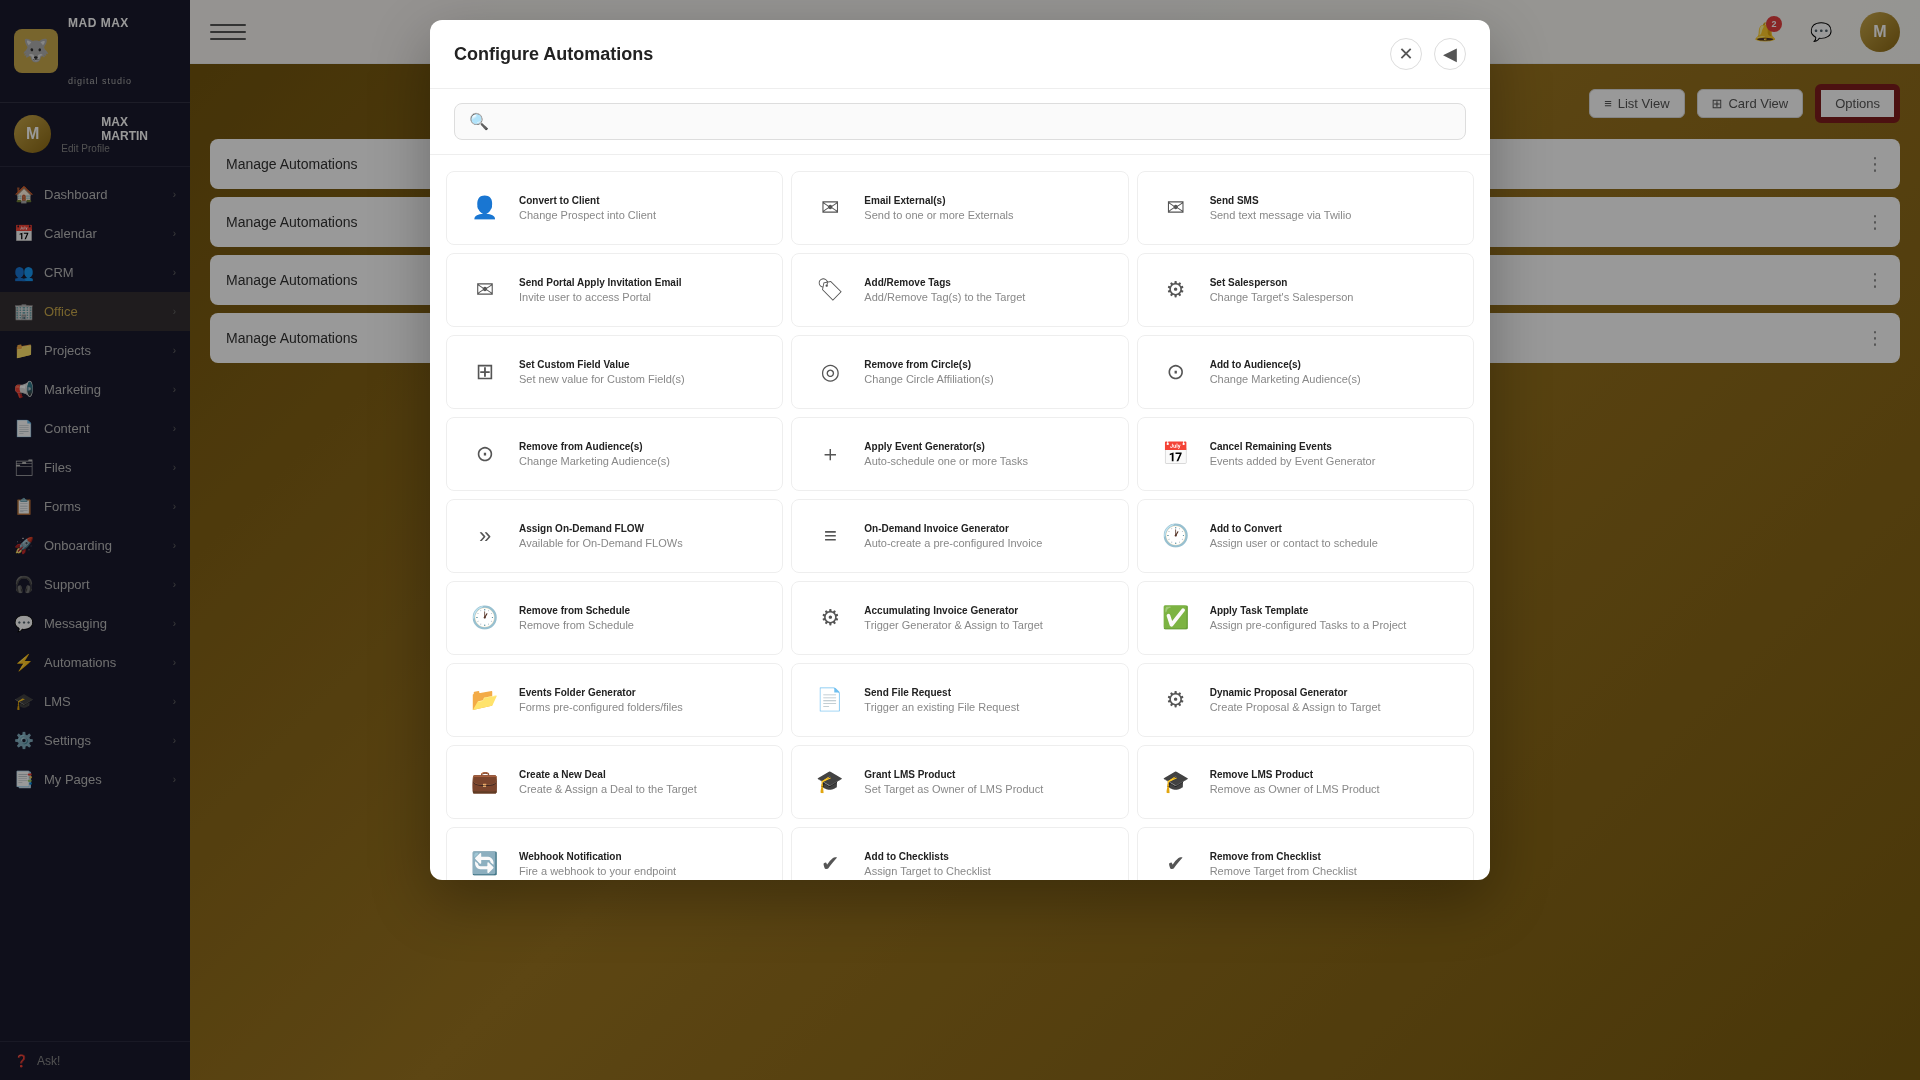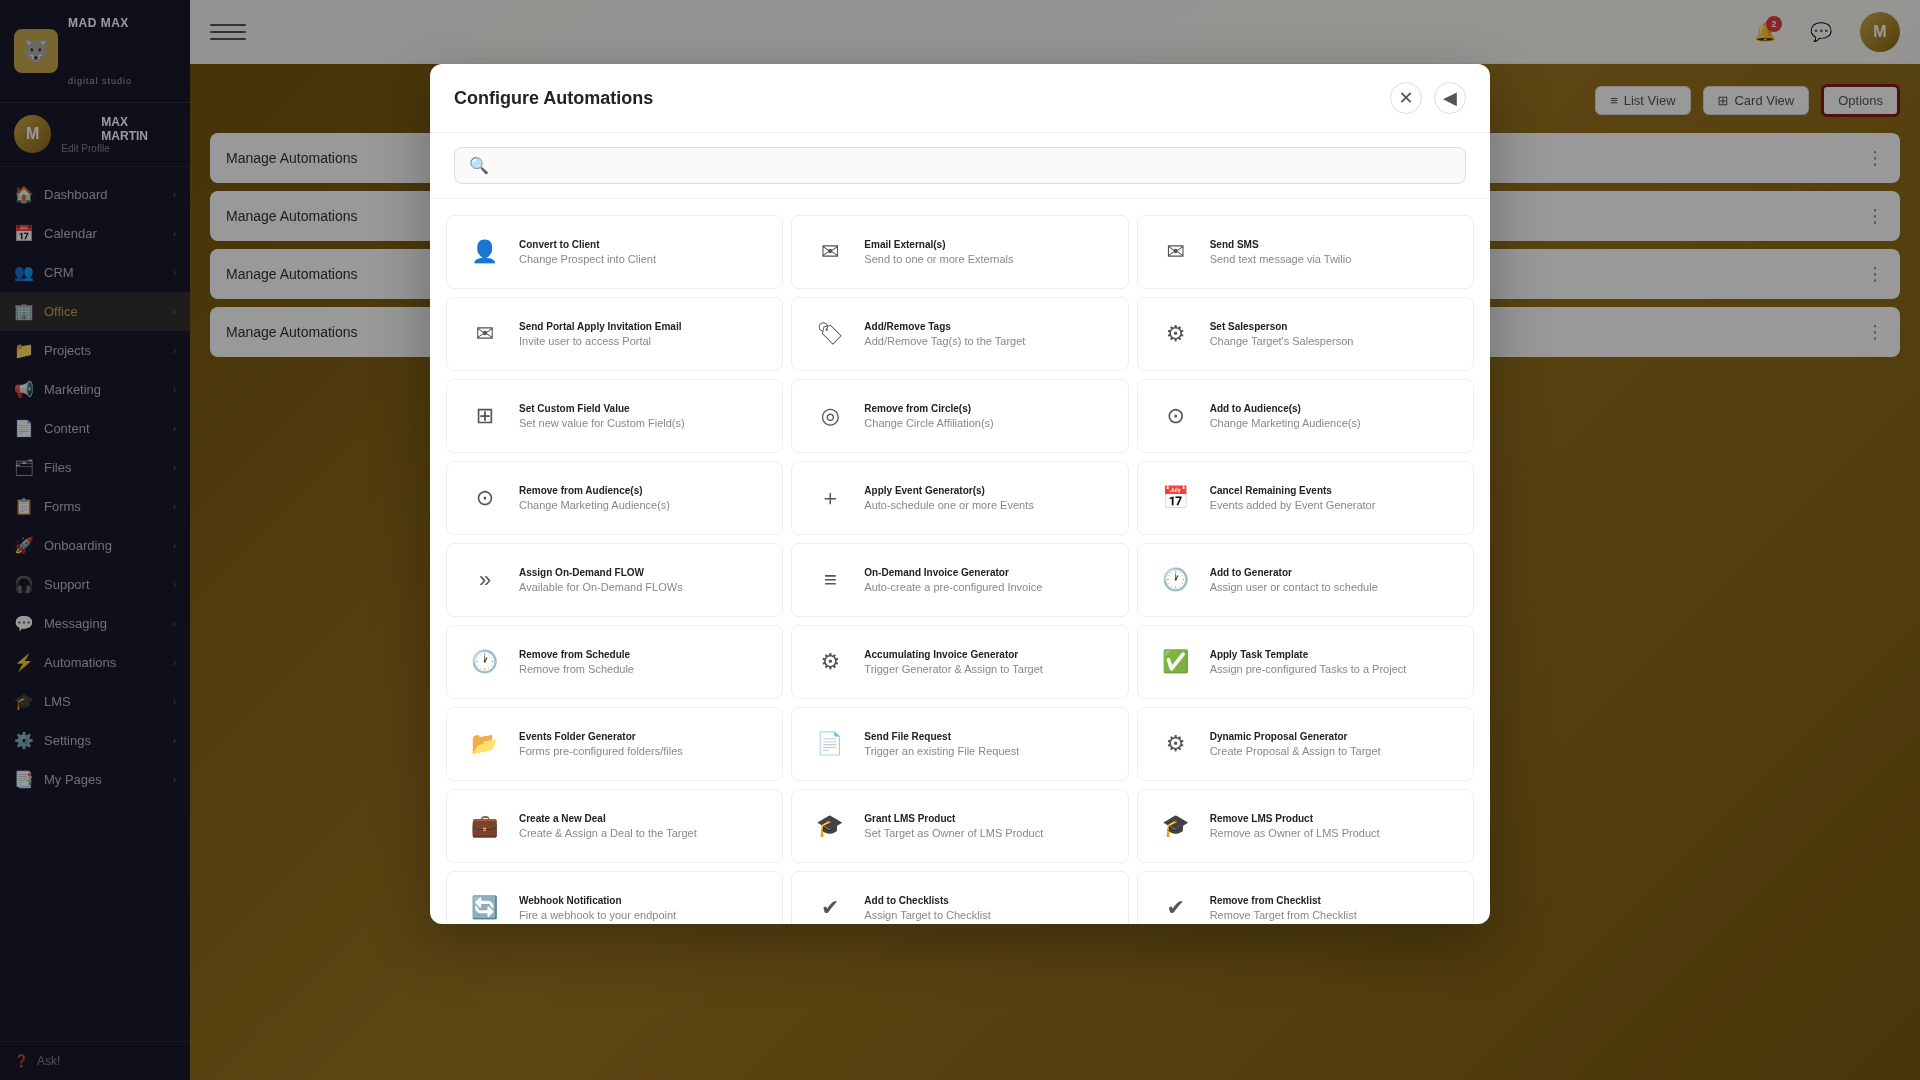--- a/index.html
+++ b/index.html
@@ -245,21 +245,21 @@
       border-radius: 6px;
       background: white;
       color: #555;
       font-size: 13px;
       cursor: pointer;
     }
 
     .options-btn {
       padding: 6px 14px;
       background: white;
-      border: 3px solid #7f1d1d;
+      border: 6px solid #7f1d1d;
       border-radius: 6px;
       color: #555;
       font-size: 13px;
       cursor: pointer;
     }
 
     
     .list-rows {
       display: flex;
       flex-direction: column;
@@ -303,21 +303,20 @@
     
     .modal {
       background: white;
       border-radius: 12px;
       width: 1060px;
       max-height: 860px;
       overflow: hidden;
       display: flex;
       flex-direction: column;
       box-shadow: 0 20px 60px rgba(0,0,0,0.3);
-      margin-top: 44px;
     }
 
     .modal-header {
       display: flex;
       align-items: center;
       justify-content: space-between;
       padding: 18px 24px;
       border-bottom: 1px solid #eee;
     }
 
@@ -689,21 +688,21 @@
     <div class="grid-item-icon">⊙</div>
     <div class="grid-item-text">
       <div class="grid-item-title">Remove from Audience(s)</div>
       <div class="grid-item-desc">Change Marketing Audience(s)</div>
     </div>
   </div>
         <div class="grid-item">
     <div class="grid-item-icon">＋</div>
     <div class="grid-item-text">
       <div class="grid-item-title">Apply Event Generator(s)</div>
-      <div class="grid-item-desc">Auto-schedule one or more Events</div>
+      <div class="grid-item-desc">Auto-schedule one or more Tasks</div>
     </div>
   </div>
         <div class="grid-item">
     <div class="grid-item-icon">📅</div>
     <div class="grid-item-text">
       <div class="grid-item-title">Cancel Remaining Events</div>
       <div class="grid-item-desc">Events added by Event Generator</div>
     </div>
   </div>
         <div class="grid-item">
@@ -716,21 +715,21 @@
         <div class="grid-item">
     <div class="grid-item-icon">≡</div>
     <div class="grid-item-text">
       <div class="grid-item-title">On-Demand Invoice Generator</div>
       <div class="grid-item-desc">Auto-create a pre-configured Invoice</div>
     </div>
   </div>
         <div class="grid-item">
     <div class="grid-item-icon">🕐</div>
     <div class="grid-item-text">
-      <div class="grid-item-title">Add to Generator</div>
+      <div class="grid-item-title">Add to Convert</div>
       <div class="grid-item-desc">Assign user or contact to schedule</div>
     </div>
   </div>
         <div class="grid-item">
     <div class="grid-item-icon">🕐</div>
     <div class="grid-item-text">
       <div class="grid-item-title">Remove from Schedule</div>
       <div class="grid-item-desc">Remove from Schedule</div>
     </div>
   </div>

